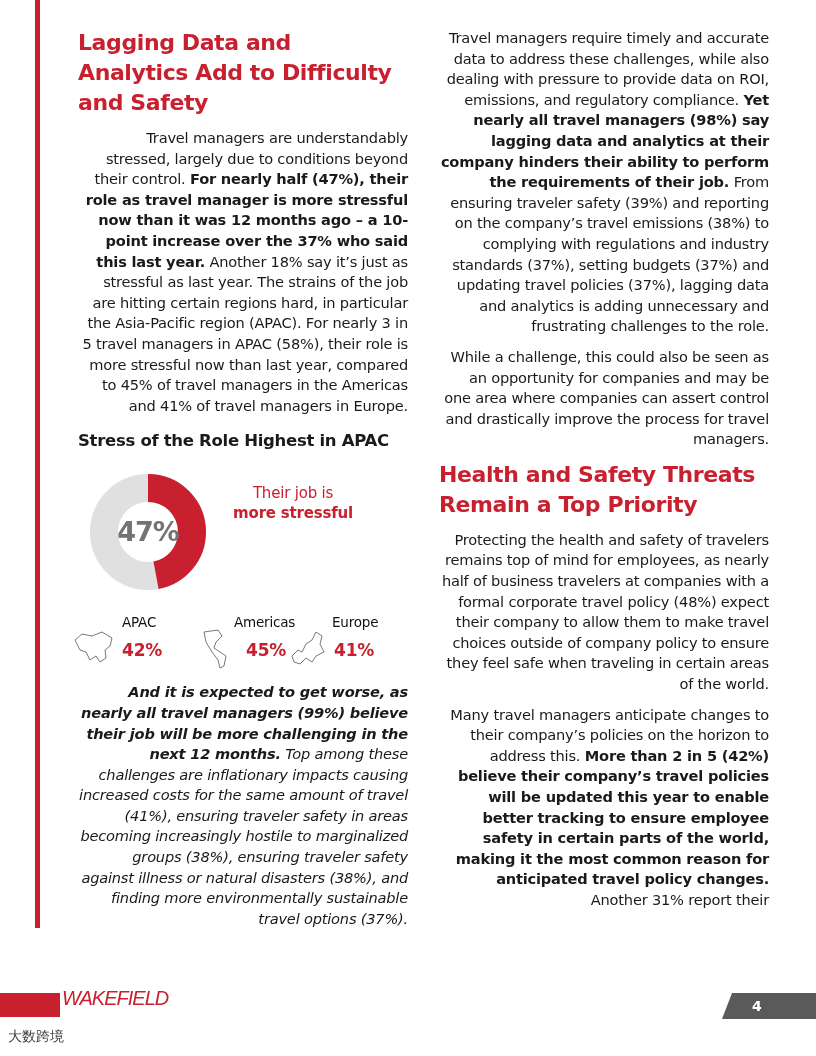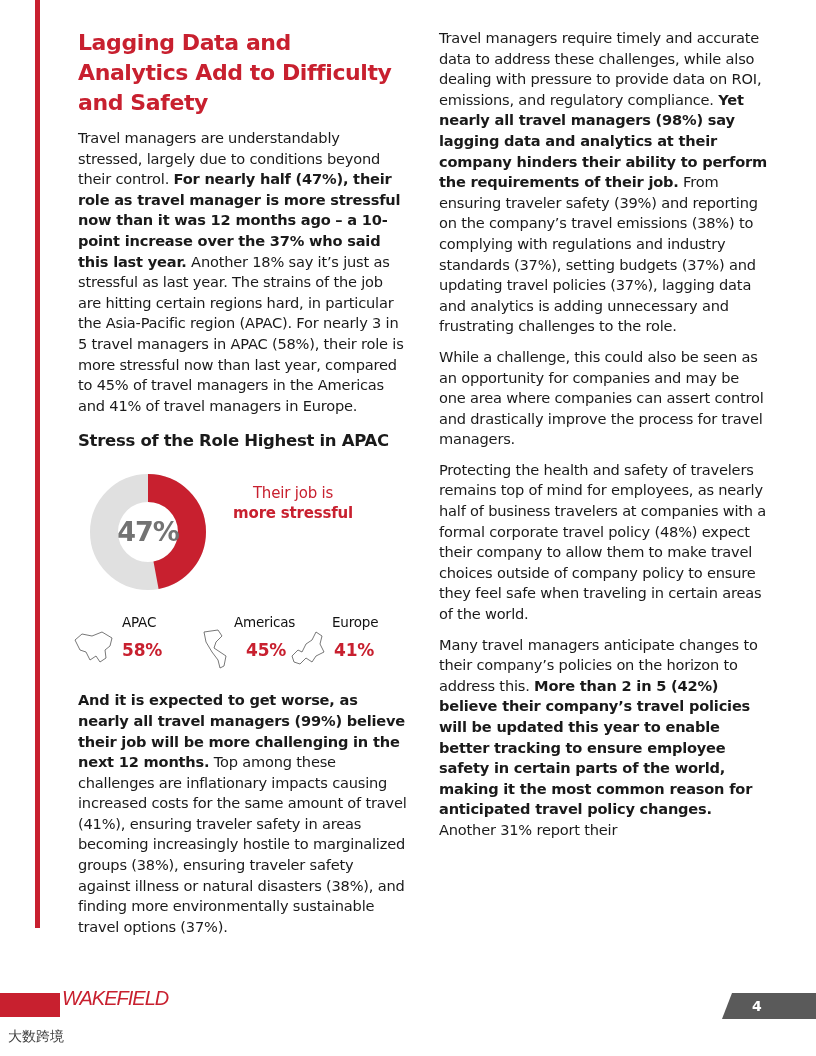--- a/index.html
+++ b/index.html
@@ -3,21 +3,21 @@
 <meta charset="utf-8">
 <style>
   html, body { margin: 0; padding: 0; }
   body { width: 816px; height: 1056px; background: #ffffff; position: relative; overflow: hidden;
          font-family: "DejaVu Sans", sans-serif; color: #1a1a1a; }
   .left-bar { position: absolute; left: 35px; top: 0; width: 5px; height: 928px; background: #c8202f; }
   .col { position: absolute; font-size: 14.6px; line-height: 20.6px; letter-spacing: -0.2px; }
   .col-left { left: 78px; top: 28px; width: 330px; }
   .col-right { left: 439px; top: 28px; width: 330px; }
   h2.sect { color: #c8202f; font-size: 22px; line-height: 30px; font-weight: bold; margin: 0 0 10px 0; letter-spacing: -0.4px; }
-  p { margin: 0 0 10px 0; }
+  p { margin: 0 0 10px 0; text-align: right; }
   b { font-weight: bold; }
   h3.sub { font-size: 16.5px; font-weight: bold; margin: 14px 0 0 0; line-height: 22px; letter-spacing: -0.3px; }
   .donut-wrap { position: relative; height: 150px; margin-top: 10px; }
   .donut { position: absolute; left: 10px; top: 10px; width: 120px; height: 120px; }
   .donut-label { position: absolute; left: 10px; top: 10px; width: 120px; height: 120px; display: flex; align-items: center; justify-content: center;
                  font-size: 27px; font-weight: bold; color: #737373; letter-spacing: -1px; }
   .donut-caption { position: absolute; left: 150px; top: 22px; width: 130px; text-align: center; color: #c8202f; font-size: 15px; line-height: 19.5px; }
   .donut-caption b { color: #c8202f; }
   .regions { position: relative; height: 70px; margin-top: 0; }
   .region { position: absolute; top: 0; width: 110px; height: 60px; }
@@ -56,51 +56,52 @@
       <div><b>more stressful</b></div>
     </div>
   </div>
 
   <div class="regions">
     <div class="region" style="left:-6px;">
       <svg class="region-map" viewBox="0 0 44 44">
         <path d="M3 14 L10 8 L20 10 L30 6 L40 12 L38 20 L33 24 L34 32 L28 36 L24 30 L18 34 L14 26 L8 24 Z" fill="none" stroke="#555" stroke-width="0.8"></path>
       </svg>
       <div class="region-name" style="left:50px;">APAC</div>
-      <div class="region-value" style="left:50px;">58%</div>
+      <div class="region-value" style="left:50px;">42%</div>
     </div>
     <div class="region" style="left:122px;">
       <svg class="region-map" viewBox="0 0 44 44">
         <path d="M4 6 L18 4 L22 10 L16 16 L14 22 L20 26 L26 30 L24 40 L20 42 L18 34 L12 26 L6 16 Z" fill="none" stroke="#555" stroke-width="0.8"></path>
       </svg>
       <div class="region-name" style="left:34px;">Americas</div>
       <div class="region-value" style="left:46px;">45%</div>
     </div>
     <div class="region" style="left:208px;">
       <svg class="region-map" viewBox="0 0 44 44">
         <path d="M6 30 L12 24 L16 26 L20 18 L26 14 L30 6 L36 10 L34 18 L38 26 L30 30 L26 36 L20 32 L14 38 L8 36 Z" fill="none" stroke="#555" stroke-width="0.8"></path>
       </svg>
       <div class="region-name" style="left:46px;">Europe</div>
       <div class="region-value" style="left:48px;">41%</div>
     </div>
   </div>
 
-  <p style="margin-top:8px;">
+  <p style="margin-top:0;font-style:italic;">
     <b>And it is expected to get worse, as nearly all travel managers (99%) believe their job will be more challenging in the next 12 months.</b>
     <span>Top among these challenges are inflationary impacts causing increased costs for the same amount of travel (41%), ensuring traveler safety in areas becoming increasingly hostile to marginalized groups (38%), ensuring traveler safety against illness or natural disasters (38%), and finding more environmentally sustainable travel options (37%).</span>
   </p>
 </div>
 
 <div class="col col-right">
   <p>
     <span>Travel managers require timely and accurate data to address these challenges, while also dealing with pressure to provide data on ROI, emissions, and regulatory compliance.</span>
     <b>Yet nearly all travel managers (98%) say lagging data and analytics at their company hinders their ability to perform the requirements of their job.</b>
     <span>From ensuring traveler safety (39%) and reporting on the company’s travel emissions (38%) to complying with regulations and industry standards (37%), setting budgets (37%) and updating travel policies (37%), lagging data and analytics is adding unnecessary and frustrating challenges to the role.</span>
   </p>
   <p>While a challenge, this could also be seen as an opportunity for companies and may be one area where companies can assert control and drastically improve the process for travel managers.</p>
+  <h2 class="sect">Health and Safety Threats Remain a Top Priority</h2>
   <p>Protecting the health and safety of travelers remains top of mind for employees, as nearly half of business travelers at companies with a formal corporate travel policy (48%) expect their company to allow them to make travel choices outside of company policy to ensure they feel safe when traveling in certain areas of the world.</p>
   <p>
     <span>Many travel managers anticipate changes to their company’s policies on the horizon to address this.</span>
     <b>More than 2 in 5 (42%) believe their company’s travel policies will be updated this year to enable better tracking to ensure employee safety in certain parts of the world, making it the most common reason for anticipated travel policy changes.</b>
     <span>Another 31% report their</span>
   </p>
 </div>
 
 <div class="footer-bar"></div>
 <div class="footer-logo">WAKEFIELD</div>

